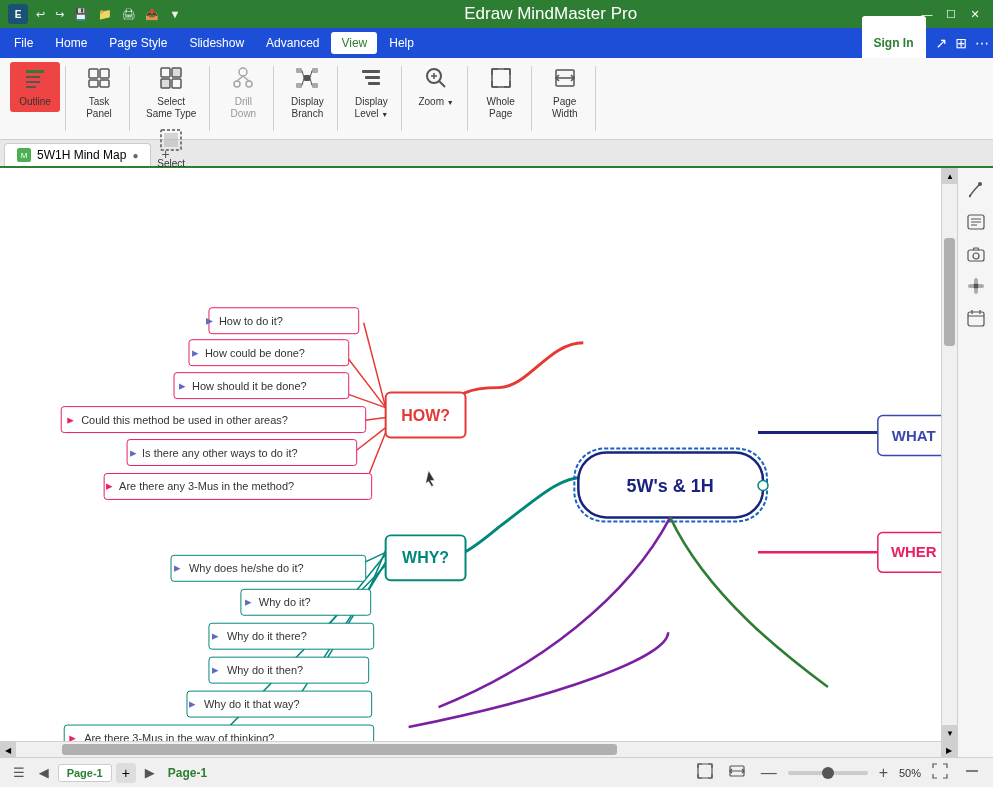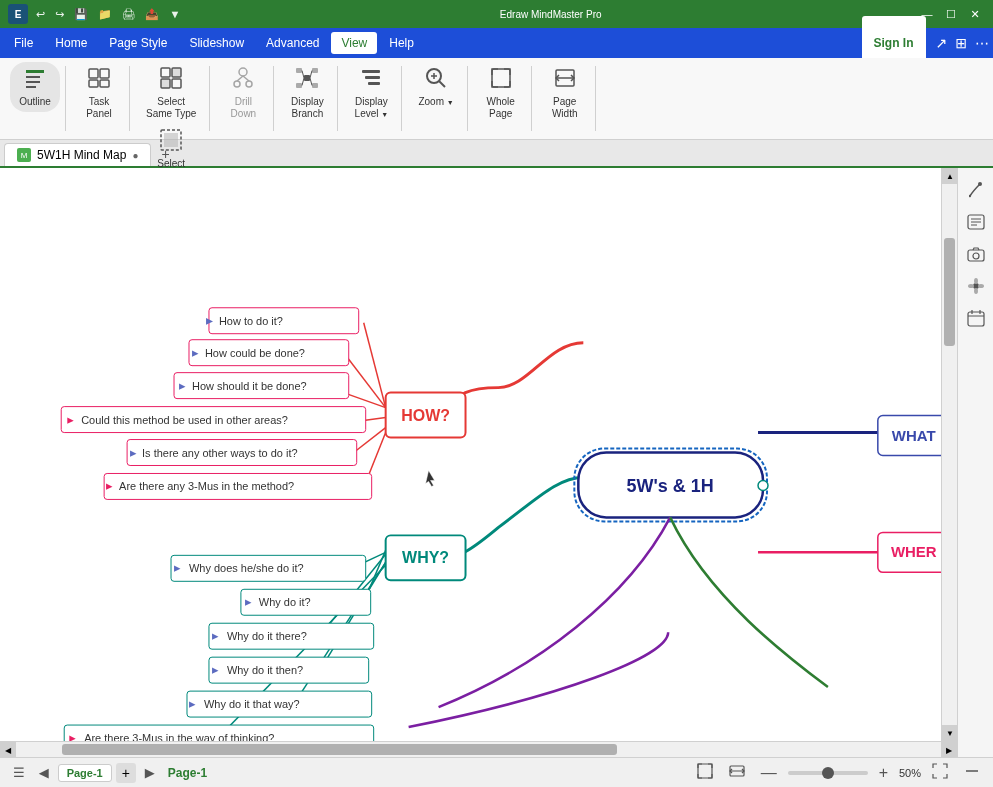--- a/index.html
+++ b/index.html
@@ -2,41 +2,41 @@
 <html><head>
   <meta charset="utf-8">
   <style>
     * { margin: 0; padding: 0; box-sizing: border-box; }
     body { font-family: 'Segoe UI', Arial, sans-serif; font-size: 12px; background: #f0f0f0; overflow: hidden; width: 993px; height: 787px; display: flex; flex-direction: column; }
 
     
     .title-bar { background: #2d7d32; color: white; height: 28px; display: flex; align-items: center; justify-content: space-between; padding: 0 8px; }
     .title-bar-left { display: flex; align-items: center; gap: 4px; }
     .title-bar-logo { width: 20px; height: 20px; background: #1a5276; border-radius: 3px; display: flex; align-items: center; justify-content: center; font-weight: bold; font-size: 10px; color: white; }
-    .title-bar-title { font-size: 10px; font-weight: 500; }
+    .title-bar-title { font-size: 17px; font-weight: 500; }
     .title-bar-controls { display: flex; gap: 4px; }
     .title-bar-btn { width: 20px; height: 20px; display: flex; align-items: center; justify-content: center; cursor: pointer; border-radius: 2px; font-size: 11px; }
     .title-bar-qs { display: flex; gap: 2px; align-items: center; }
     .qs-btn { font-size: 11px; cursor: pointer; color: rgba(255,255,255,0.9); padding: 2px 4px; }
 
     
     .menu-bar { background: #1d4ed8; color: white; height: 30px; display: flex; align-items: center; padding: 0 4px; gap: 2px; }
     .menu-item { padding: 4px 10px; cursor: pointer; border-radius: 3px; font-size: 12px; }
     .menu-item:hover, .menu-item.active { background: #1b5e20; }
     .menu-item.active { background: white; color: #2d7d32; }
     .sign-in-btn { margin-left: auto; background: white; color: #2d7d32; padding: 20px 12px; border-radius: 3px; cursor: pointer; font-size: 12px; font-weight: 600; }
     .menu-right-icons { display: flex; gap: 8px; align-items: center; margin-left: 8px; }
     .menu-right-icon { color: white; cursor: pointer; font-size: 14px; }
 
     
     .ribbon { background: #f8f8f8; border-bottom: 1px solid #d0d0d0; height: 82px; display: flex; align-items: stretch; padding: 0 4px; gap: 2px; }
     .ribbon-group { display: flex; flex-direction: column; align-items: center; justify-content: flex-start; padding: 4px 6px; position: relative; }
     .ribbon-group::after { content: ''; position: absolute; right: 0; top: 8px; bottom: 8px; width: 1px; background: #d0d0d0; }
     .ribbon-btn { display: flex; flex-direction: column; align-items: center; justify-content: center; padding: 4px 8px; cursor: pointer; border-radius: 3px; min-width: 50px; gap: 2px; }
-    .ribbon-btn.active { background: #e5e5e5; border-radius: 16px; }
+    .ribbon-btn.active { background: #ef4444; }
     .ribbon-btn-icon { font-size: 22px; color: #333; line-height: 1; }
     .ribbon-btn-label { font-size: 10px; color: #333; text-align: center; line-height: 1.2; white-space: pre-line; }
 
     
     .tab-bar { background: #e8e8e8; height: 28px; display: flex; align-items: flex-end; padding: 0 4px; border-bottom: 2px solid #2d7d32; }
     .tab { display: flex; align-items: center; gap: 6px; padding: 4px 12px; background: white; border: 1px solid #ccc; border-bottom: none; border-radius: 4px 4px 0 0; cursor: pointer; font-size: 12px; margin-right: 2px; }
     .tab-icon { width: 14px; height: 14px; background: #4caf50; border-radius: 2px; display: flex; align-items: center; justify-content: center; font-size: 8px; color: white; }
     .tab-close { color: #666; font-size: 10px; cursor: pointer; }
     .new-tab-btn { padding: 4px 8px; cursor: pointer; color: #555; font-size: 14px; }
 

